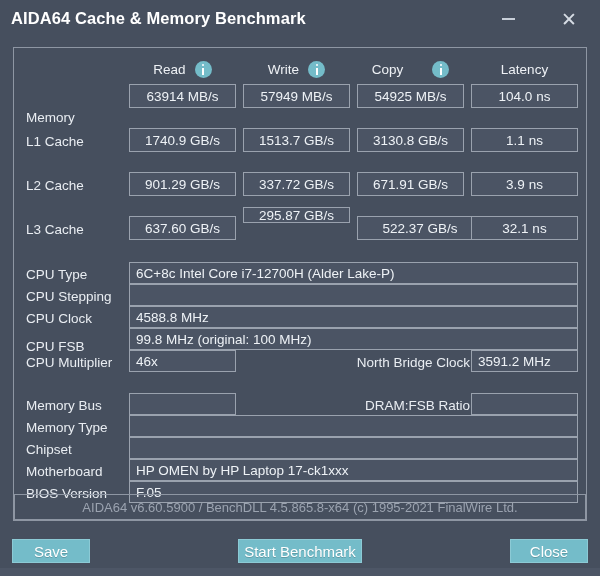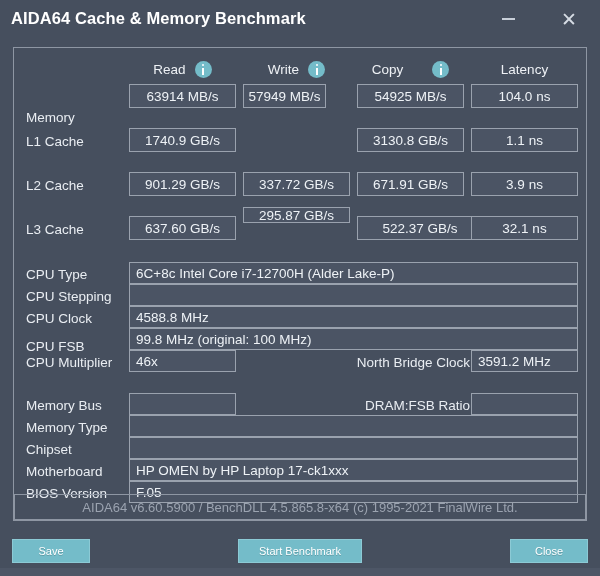--- a/index.html
+++ b/index.html
@@ -194,21 +194,21 @@
 
   
   .btn {
     position: absolute;
     top: 539px;
     height: 24px;
     box-sizing: border-box;
     background: #74bcc9;
     border: 1px solid #8ccad5;
     color: #ffffff;
-    font-size: 11px;
+    font-size: 15px;
     display: flex;
     align-items: center;
     justify-content: center;
     cursor: default;
     white-space: nowrap;
     text-shadow: 0 1px 0 rgba(0,0,0,0.18);
   }
   .btn-save { left: 12px; width: 78px; }
   .btn-start { left: 238px; width: 124px; }
   .btn-close { left: 510px; width: 78px; }
@@ -248,26 +248,27 @@
   <div class="col-head" style="left:357px; width:107px;gap:20px;">
     <span class="lbl">Copy</span>
     <span class="info-icon"></span>
   </div>
   <div class="col-head" style="left:471px; width:107px;">
     <span class="lbl">Latency</span>
   </div>
 
   <div class="row-label" style="top:90px;margin-top:20px;">Memory</div>
   <div class="vbox" style="left:129px; top:84px; width:107px; height:24px;">63914 MB/s</div>
-  <div class="vbox" style="left:243px; top:84px; width:83px; height:24px;">57949 MB/s</div>
+  <div class="vbox" style="left:243px; top:84px; width:107px; height:24px;">57949 MB/s</div>
   <div class="vbox" style="left:357px; top:84px; width:107px; height:24px;">54925 MB/s</div>
   <div class="vbox" style="left:471px; top:84px; width:107px; height:24px;">104.0 ns</div>
 
   <div class="row-label" style="top:134px;">L1 Cache</div>
   <div class="vbox" style="left:129px; top:128px; width:107px; height:24px;">1740.9 GB/s</div>
+  <div class="vbox" style="left:243px; top:128px; width:107px; height:24px;">1513.7 GB/s</div>
   <div class="vbox" style="left:357px; top:128px; width:107px; height:24px;">3130.8 GB/s</div>
   <div class="vbox" style="left:471px; top:128px; width:107px; height:24px;">1.1 ns</div>
 
   <div class="row-label" style="top:178px;">L2 Cache</div>
   <div class="vbox" style="left:129px; top:172px; width:107px; height:24px;">901.29 GB/s</div>
   <div class="vbox" style="left:243px; top:172px; width:107px; height:24px;">337.72 GB/s</div>
   <div class="vbox" style="left:357px; top:172px; width:107px; height:24px;">671.91 GB/s</div>
   <div class="vbox" style="left:471px; top:172px; width:107px; height:24px;">3.9 ns</div>
 
   <div class="row-label" style="top:222px;">L3 Cache</div>

